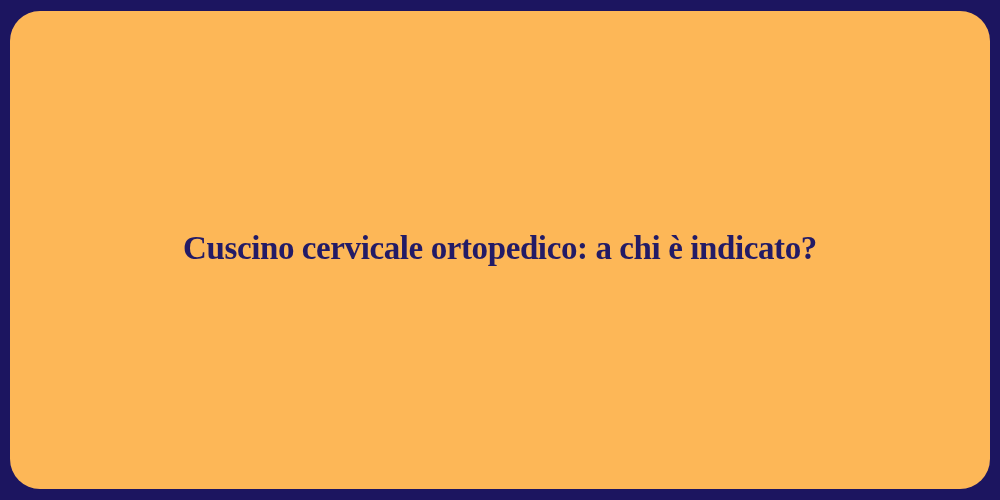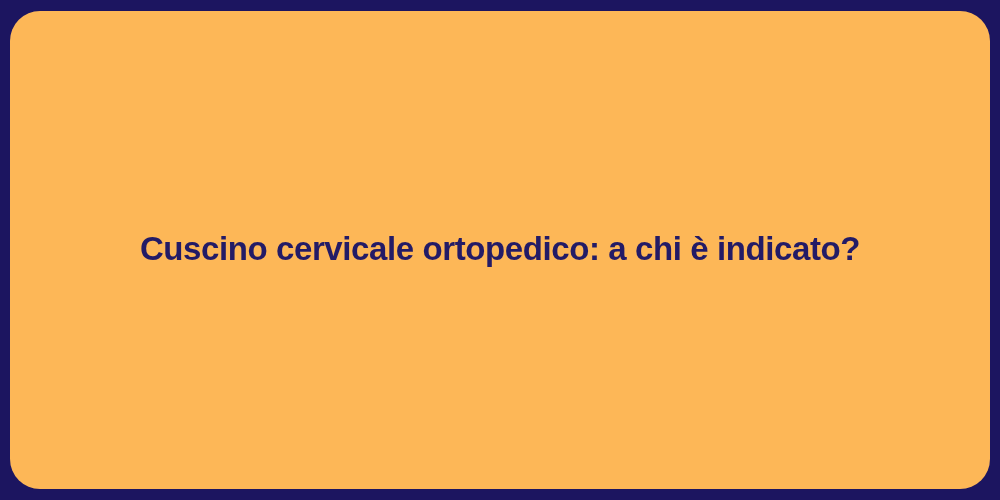--- a/index.html
+++ b/index.html
@@ -33,21 +33,21 @@
     display: flex;
     align-items: center;
     justify-content: center;
     box-sizing: border-box;
     overflow: hidden;
   }
 
   #hero-title {
     margin: 0;
     padding: 0 40px;
-    font-family: Liberation Sans, sans-serif;
+    font-family: Liberation Serif, serif;
     font-size: 33px;
     font-weight: bold;
     line-height: 1.25;
     letter-spacing: -0.4px;
     color: #231b66;
     text-align: center;
     white-space: nowrap;
     transform: translateY(-1px);
   }
 </style>

